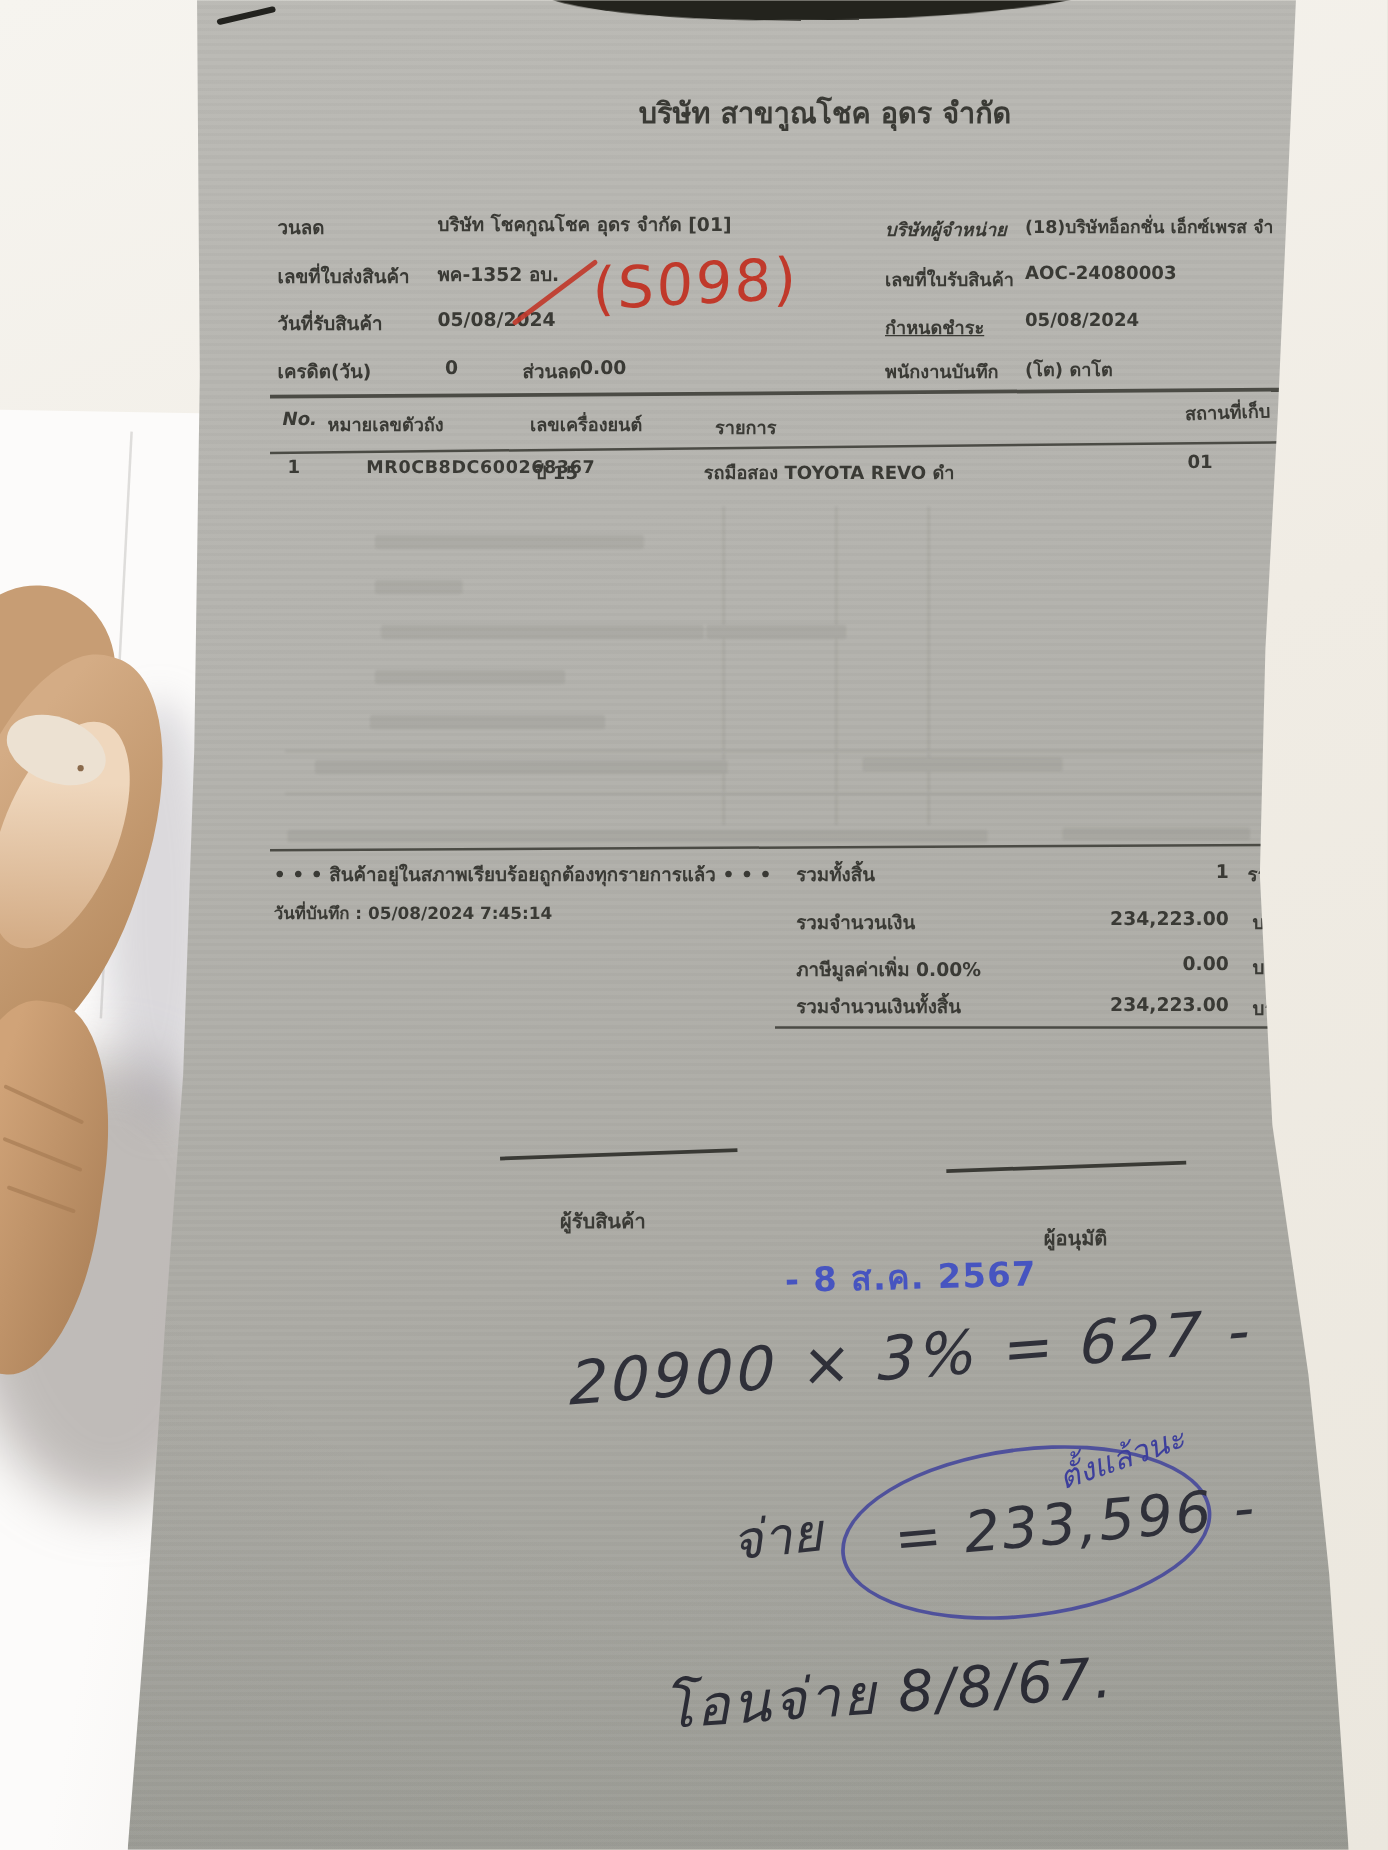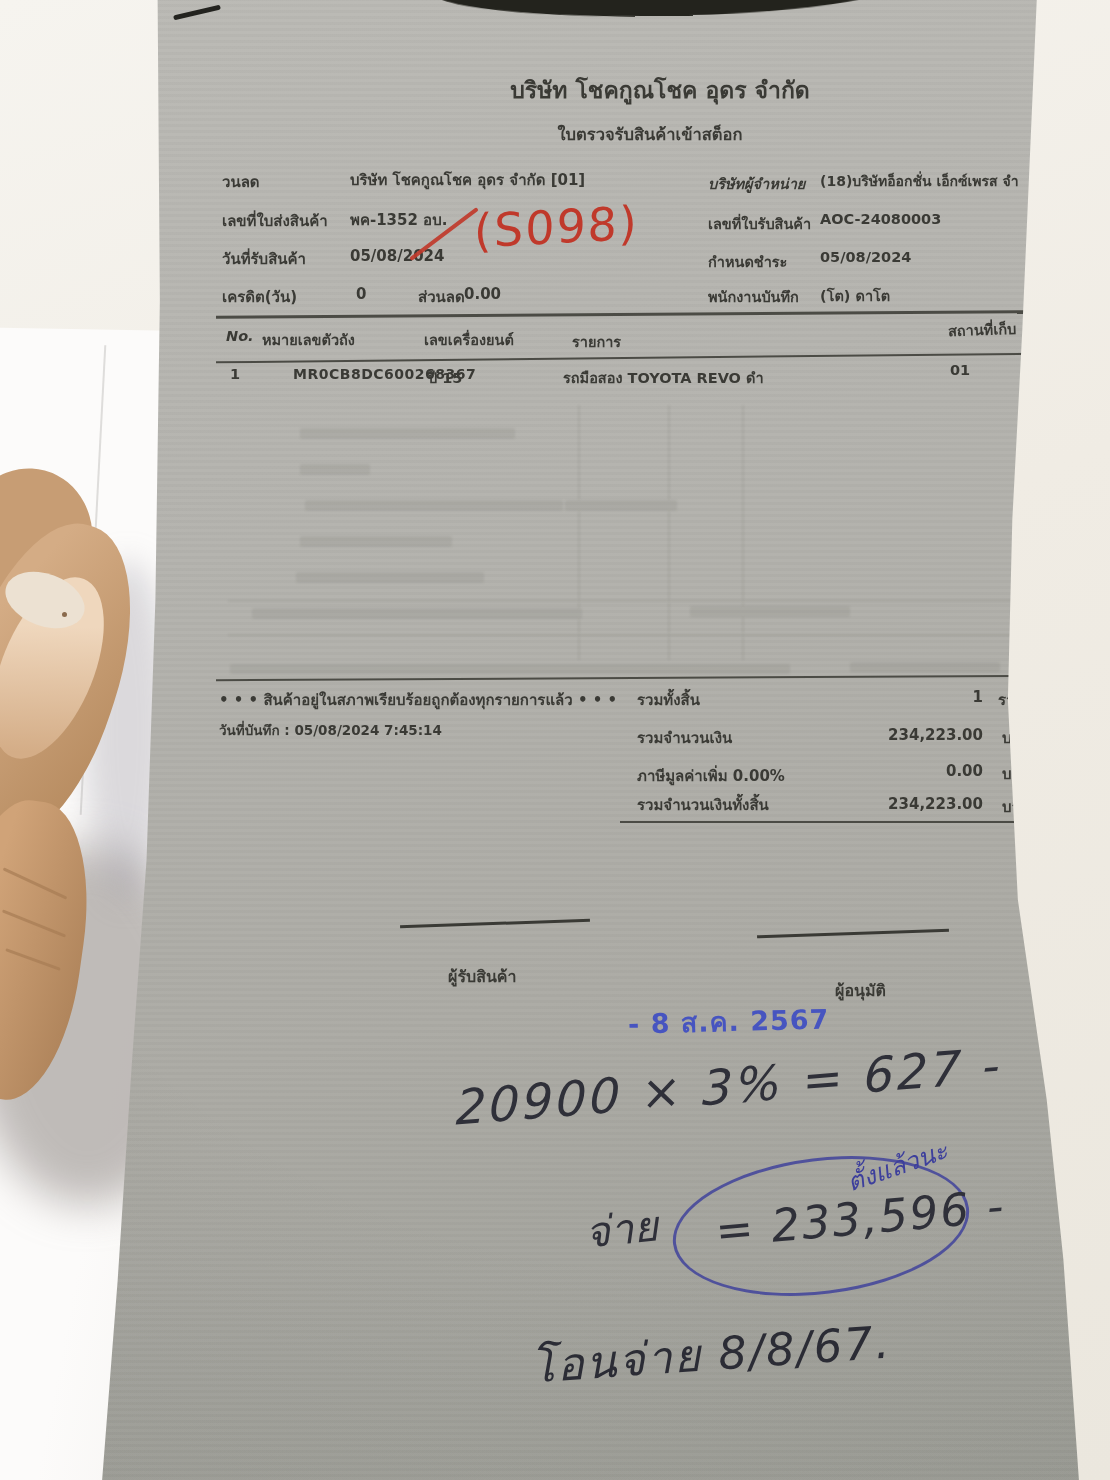--- a/index.html
+++ b/index.html
@@ -74,39 +74,38 @@
     <span class="kcrease" style="left:0;top:882px;width:70px;transform:rotate(25deg);"></span>
     <span class="kcrease" style="left:0;top:922px;width:68px;transform:rotate(22deg);"></span>
     <span class="kcrease" style="left:4px;top:958px;width:58px;transform:rotate(20deg);"></span>
   </div>
 
   <div class="paper">
     <div class="texture"></div>
     <div class="abs blob"></div>
     <div class="abs pendash"></div>
 
-    <div class="t" style="left:450px;top:72px;width:420px;text-align:center;font-size:23px;">บริษัท โชคกูณโชค อุดร จำกัด</div>
-    <div class="t" style="left:500px;top:121px;width:300px;text-align:center;font-size:16.5px;">ใบตรวจรับสินค้าเข้าสต็อก</div>
+    <div class="t" style="left:450px;top:72px;width:420px;text-align:center;font-size:23px;">บริษัท สาขาูณโชค อุดร จำกัด</div>
 
     <div class="t" style="left:222px;top:170px;font-size:15px;">วนลด</div>
     <div class="t" style="left:350px;top:168px;font-size:15px;">บริษัท โชคกูณโชค อุดร จำกัด [01]</div>
     <div class="t" style="left:222px;top:209px;font-size:15px;">เลขที่ใบส่งสินค้า</div>
     <div class="t" style="left:350px;top:208px;font-size:15px;">พค-1352 อบ.</div>
     <div class="t" style="left:222px;top:247px;font-size:15px;">วันที่รับสินค้า</div>
     <div class="t" style="left:350px;top:247px;font-size:15px;">05/08/2024</div>
     <div class="t" style="left:222px;top:285px;font-size:15px;">เครดิต(วัน)</div>
     <div class="t" style="left:356px;top:285px;font-size:15px;">0</div>
     <div class="t" style="left:418px;top:285px;font-size:15px;">ส่วนลด</div>
     <div class="t" style="left:464px;top:285px;font-size:15px;">0.00</div>
 
     <div class="t" style="left:708px;top:172px;font-size:14.5px;font-style:italic;">บริษัทผู้จำหน่าย</div>
     <div class="t" style="left:820px;top:170px;font-size:14px;">(18)บริษัทอ็อกชั่น เอ็กซ์เพรส จำ</div>
     <div class="t" style="left:708px;top:212px;font-size:14.5px;">เลขที่ใบรับสินค้า</div>
     <div class="t" style="left:820px;top:211px;font-size:14.5px;">AOC-24080003</div>
-    <div class="t" style="left:708px;top:250px;font-size:14.5px;">กำหนดชำระ</div>
+    <div class="t" style="left:708px;top:250px;font-size:14.5px;text-decoration:underline;">กำหนดชำระ</div>
     <div class="t" style="left:820px;top:249px;font-size:14.5px;">05/08/2024</div>
     <div class="t" style="left:708px;top:285px;font-size:14.5px;text-align:right;">พนักงานบันทึก</div>
     <div class="t" style="left:820px;top:284px;font-size:14.5px;">(โต) ดาโต</div>
 
     <div class="abs redslash"></div>
     <div class="t red" style="left:474px;top:200px;font-size:46px;font-weight:400;letter-spacing:2px;transform:rotate(-3deg) skewX(-4deg);">(S098)</div>
 
     <div class="hline" style="left:216px;top:313px;width:822px;height:2.5px;transform:rotate(-0.4deg);"></div>
     <div class="t" style="left:226px;top:328px;font-size:14.5px;font-style:italic;">No.</div>
     <div class="t" style="left:262px;top:328px;font-size:14.5px;">หมายเลขตัวถัง</div>

